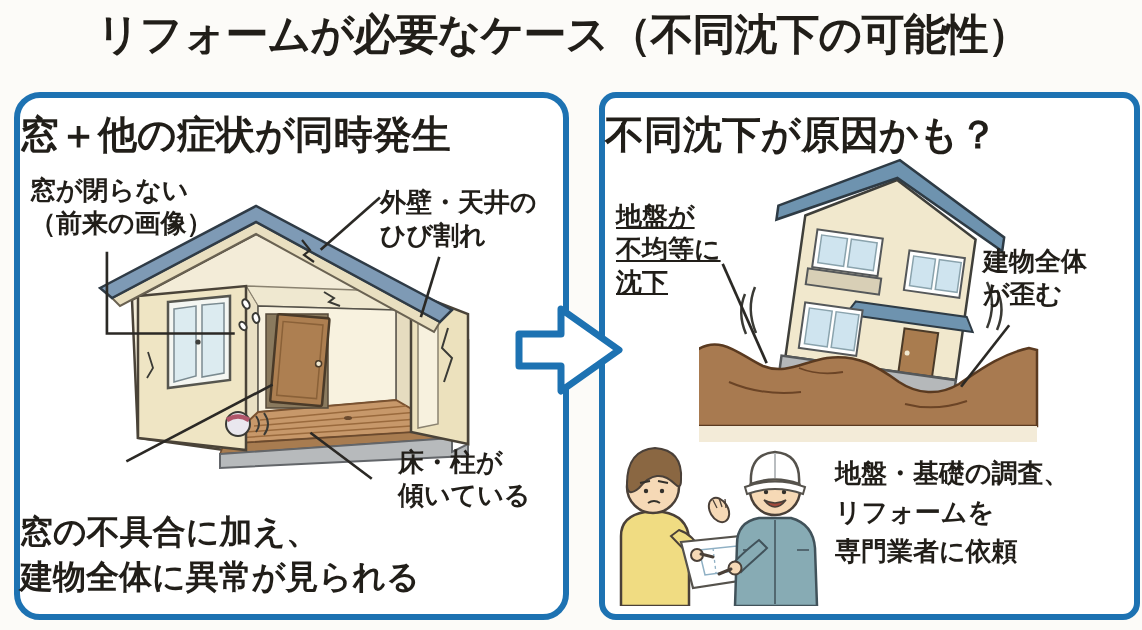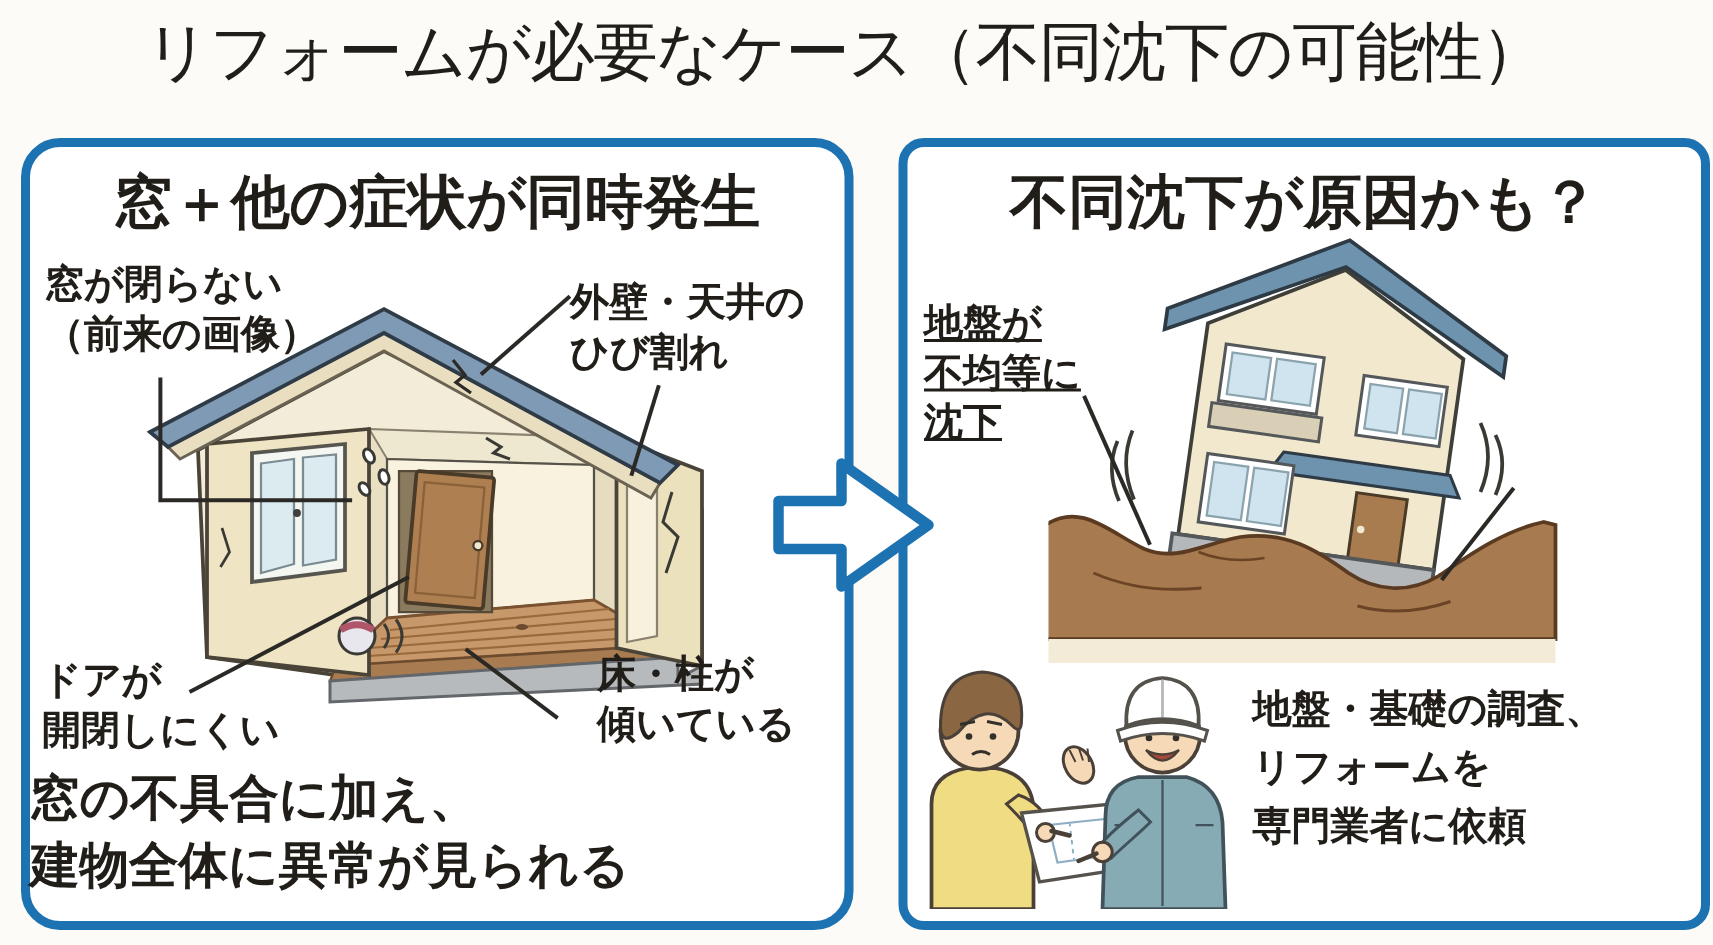--- a/index.html
+++ b/index.html
@@ -3,30 +3,30 @@
 <meta charset="utf-8">
 <style>
   html,body{margin:0;padding:0;}
   body{
     width:1142px;height:630px;position:relative;overflow:hidden;
     background:#fcfbf8;color:#211e19;
     font-family:"DejaVu Sans","Liberation Sans",sans-serif;
   }
   #main-title{
     position:absolute;top:6px;left:0;right:16px;text-align:center;
-    font-size:43px;font-weight:normal;letter-spacing:-1px;white-space:nowrap;
+    font-size:43px;font-weight:bold;letter-spacing:-1px;white-space:nowrap;
   }
   .panel{
     position:absolute;background:#ffffff;
     border:6px solid #1d72b2;border-radius:26px;
   }
   #left-panel{left:14px;top:92px;width:543px;height:516px;}
   #right-panel{left:599px;top:92px;width:529px;height:516px;border-radius:17px;}
   .heading{
-    position:absolute;top:10px;left:0;right:0;text-align:center;
+    position:absolute;top:10px;left:0;right:0;
     font-size:39px;font-weight:bold;white-space:nowrap;
   }
   .callout{
     position:absolute;font-size:26px;font-weight:bold;line-height:1.27;
     white-space:pre-line;
   }
   .caption{position:absolute;font-weight:bold;white-space:pre-line;}
   #left-caption{left:0;right:0;top:412px;text-align:left;font-size:33px;line-height:1.36;}
   #right-caption{left:230px;top:356px;font-size:26px;line-height:1.5;}
   .abs{position:absolute;}
@@ -114,23 +114,21 @@
       <path d="M410,155 L392,214"></path>
       <path d="M104,355 L247,280"></path>
       <path d="M344,372 L284,327"></path>
     </g>
   </svg>
 
   <div class="callout" style="left:10px;top:76px;">窓が閉らない
 （前来の画像）</div>
   <div class="callout" style="left:360px;top:88px;">外壁・天井の
 ひび割れ</div>
-  <div class="callout" style="left:8px;top:340px;">ドアが
-開閉しにくい</div>
-  <div class="callout" style="left:378px;top:336px;">床・柱が
+  <div class="callout" style="left:378px;top:348px;">床・柱が
 傾いている</div>
 
   <div id="left-caption" class="caption">窓の不具合に加え、
 建物全体に異常が見られる</div>
 </div>
 
 <svg id="flow-arrow" width="112" height="108" viewBox="0 0 112 108">
   <polygon points="5,38 47,38 47,13 105,54 47,95 47,70 5,70" fill="#ffffff" stroke="#1d72b2" stroke-width="7" stroke-linejoin="round"></polygon>
 </svg>
 
@@ -239,17 +237,19 @@
   <svg class="leader-overlay" viewBox="0 0 517 504">
     <g fill="none" stroke="#2b2925" stroke-width="2.6">
       <path d="M115,162 L158,259"></path>
       <path d="M395,222 L348,282"></path>
     </g>
   </svg>
 
   <div class="callout" style="left:11px;top:102px;text-decoration:underline;">地盤が
 不均等に
 沈下</div>
+  <div class="callout" style="left:378px;top:147px;">建物全体
+が歪む</div>
 
   <div id="right-caption" class="caption">地盤・基礎の調査、
 リフォームを
 専門業者に依頼</div>
 </div>
 
 </body></html>

